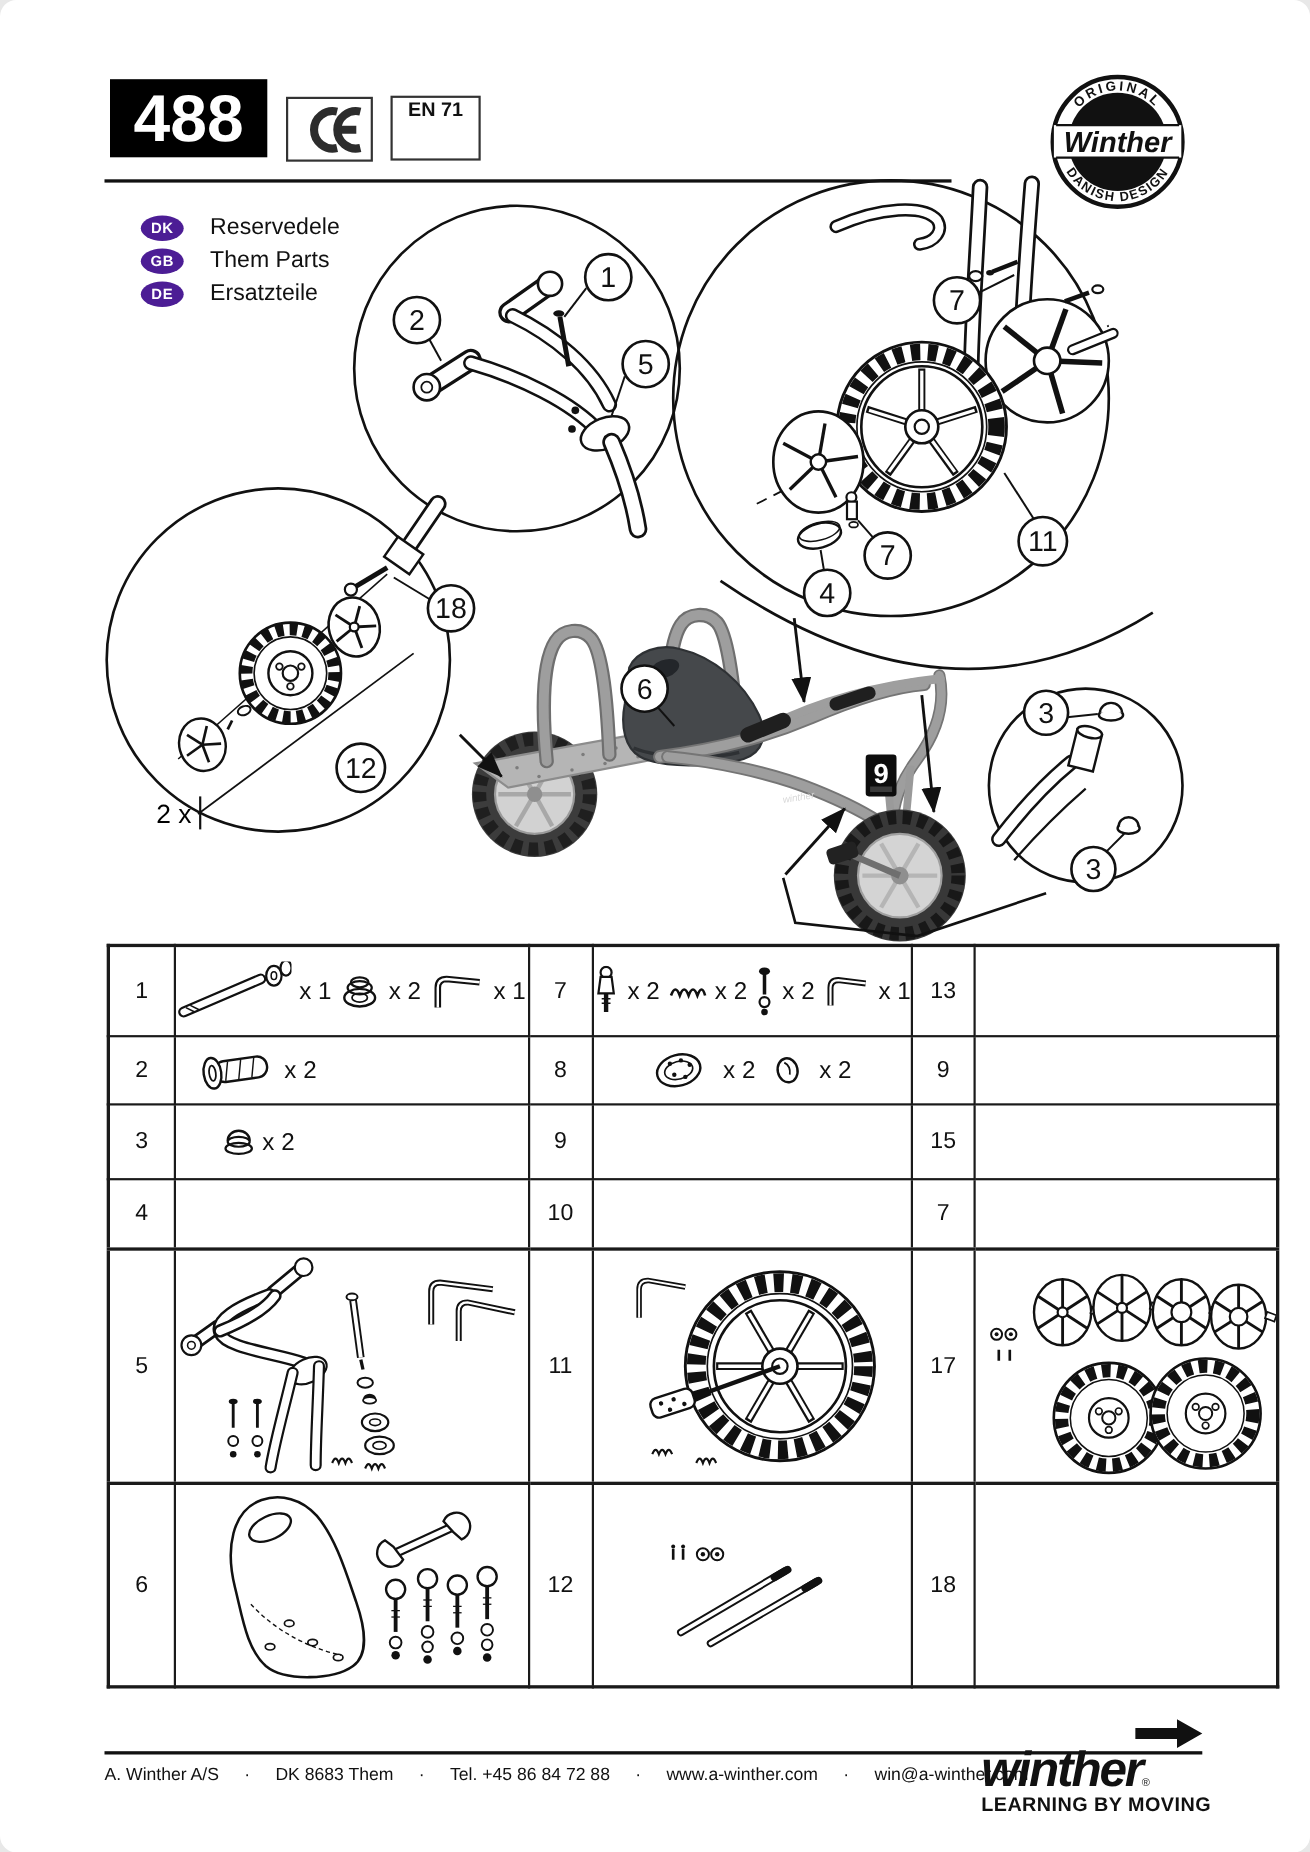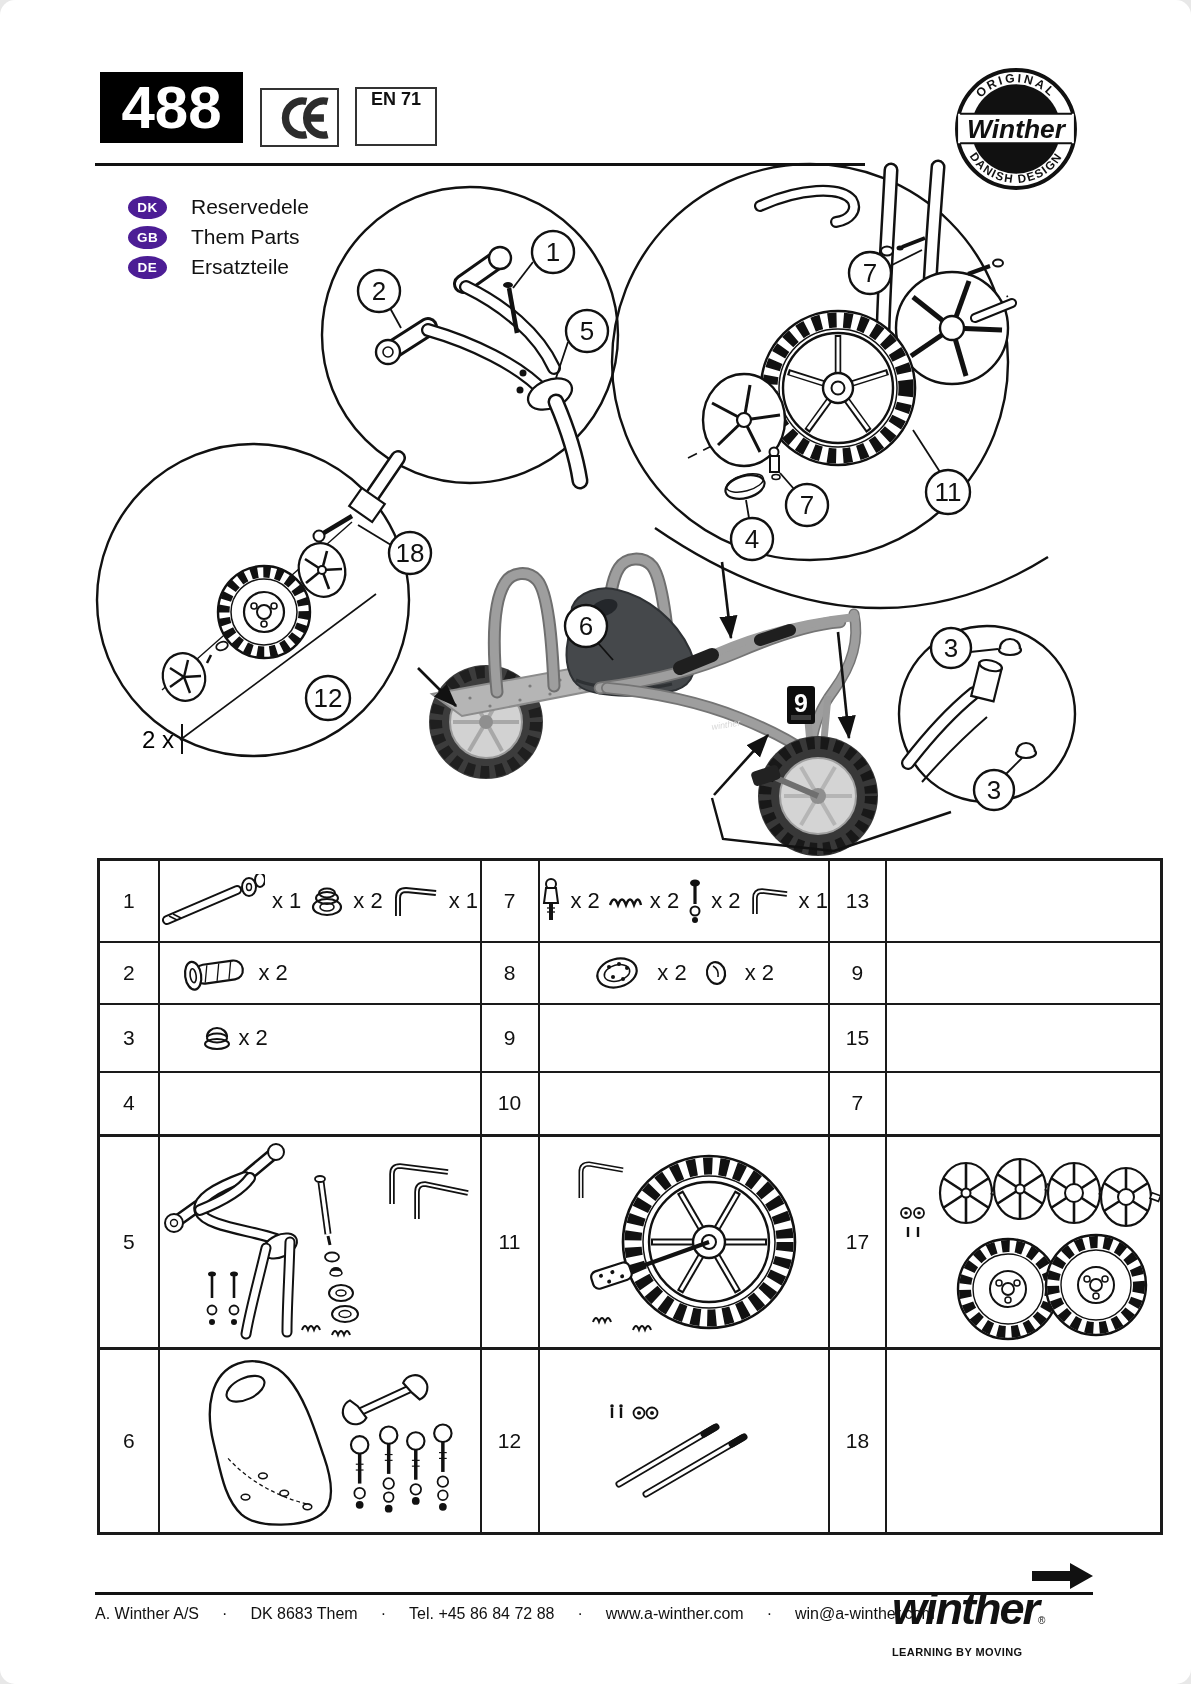--- a/index.html
+++ b/index.html
@@ -36,21 +36,21 @@
   .cell-art{display:flex;align-items:center;justify-content:center;gap:7px;}
   .qty{font-size:22px;white-space:nowrap;text-align:right;}
   .rh0{height:33px}.rh1{height:82px}.rh2{height:62px}.rh3{height:68px}.rh4{height:64px}.rh5{height:213px}.rh6{height:185px}
   
   .f-arrow{position:absolute;left:1032px;top:1562px;}
   .f-rule{position:absolute;left:95px;top:1592px;width:998px;height:3px;background:#111;}
   .f-text{position:absolute;left:95px;top:1605px;display:flex;gap:23px;font-size:16px;align-items:baseline;}
   .f-logo{position:absolute;left:892px;top:1586px;line-height:1;}
   .f-logo .w{font-size:45px;font-weight:bold;font-style:italic;letter-spacing:-2px;}
   .f-logo .r{font-size:10px;vertical-align:baseline;}
-  .f-logo .tag{font-size:11px;font-weight:bold;letter-spacing:.4px;margin-top:16px;}
+  .f-logo .tag{font-size:18px;font-weight:bold;letter-spacing:.4px;margin-top:0;}
 </style>
 </head>
 <body>
 
 <div class="page">
 
   <div class="code-box">
     <span>488</span>
   </div>
   <div class="ce-box">

